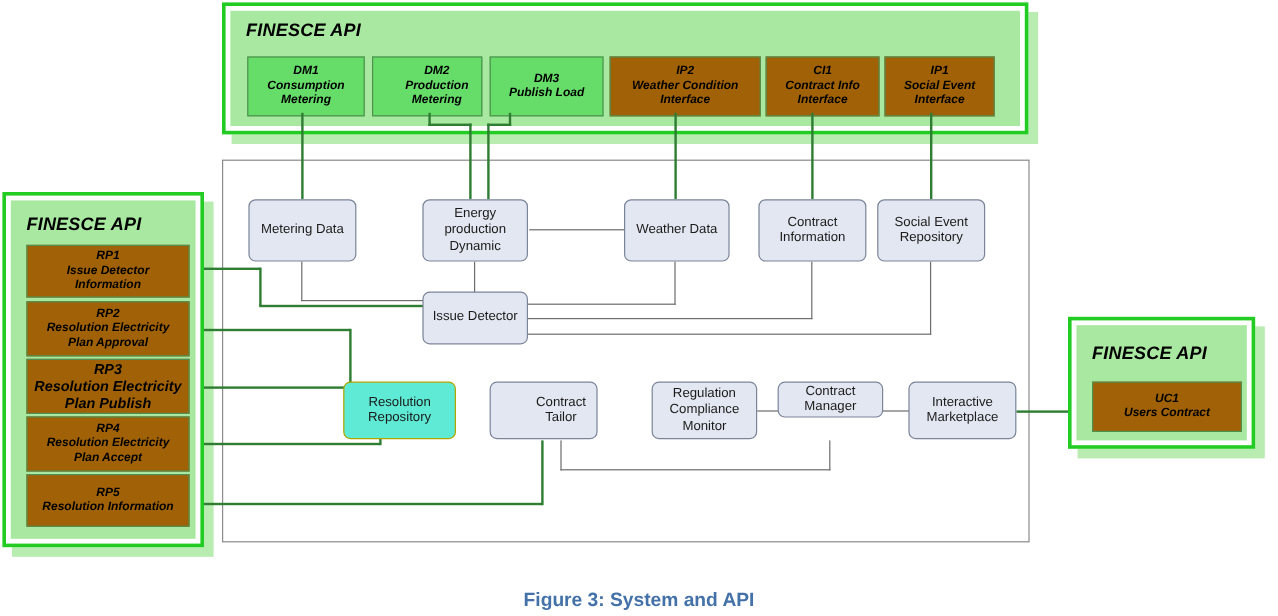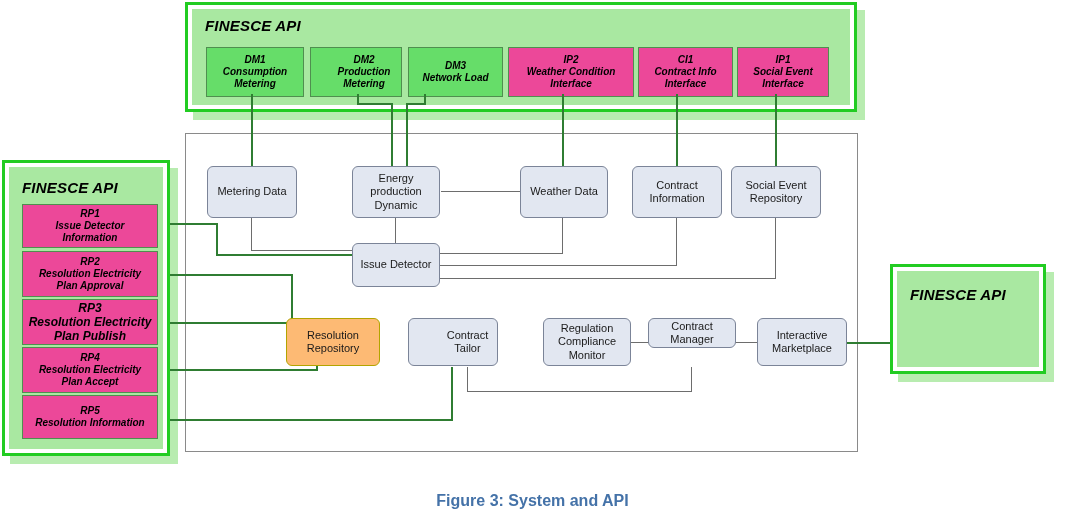--- a/index.html
+++ b/index.html
@@ -36,21 +36,21 @@
   .api-title {
     position: absolute;
     font-weight: bold;
     color: #000000;
     letter-spacing: 0.2px;
   }
   .api-box {
     position: absolute;
     box-sizing: border-box;
     border: 1px solid #4f8f4f;
-    background: #ec4899;
+    background: #a16207;
     display: flex;
     align-items: center;
     justify-content: center;
     text-align: center;
     font-weight: bold;
     color: #000000;
     line-height: 1.18;
   }
   .api-box.dark { background: #66dd69; }
 
@@ -70,21 +70,21 @@
     border-radius: 6px;
     display: flex;
     align-items: center;
     justify-content: center;
     text-align: center;
     color: #1a1a1a;
     line-height: 1.2;
     z-index: 6;
   }
   .node.highlight {
-    background: #fdba74;
+    background: #5eead4;
     border-color: #b3a400;
   }
 
   
   .wire { position: absolute; background: #6d6d6d; z-index: 2; }
   .wire.green { background: #2f7d32; }
 
   .caption {
     position: absolute;
     width: 100%;
@@ -116,21 +116,21 @@
       <div>
         <div>DM2</div>
         <div>Production</div>
         <div>Metering</div>
       </div>
     </div>
 
     <div class="api-box dark" style="left:220px; top:42px; width:95px; height:50px; font-size:10px;">
       <div>
         <div>DM3</div>
-        <div>Network Load</div>
+        <div>Publish Load</div>
       </div>
     </div>
 
     <div class="api-box" style="left:320px; top:42px; width:126px; height:50px; font-size:10px;">
       <div>
         <div>IP2</div>
         <div>Weather Condition</div>
         <div>Interface</div>
       </div>
     </div>
@@ -190,20 +190,26 @@
         <div>RP5</div>
         <div>Resolution Information</div>
       </div>
     </div>
   </div>
 
   <div class="abs api-shadow" style="left:898px; top:272px; width:156px; height:110px;"></div>
   <div class="abs api-panel" style="left:890px; top:264px; width:156px; height:110px; z-index:5;">
     <div class="api-inner"></div>
     <div class="api-title" style="left:17px; top:19px; font-size:15px;">FINESCE API</div>
+    <div class="api-box" style="left:17px; top:51px; width:125px; height:42px; font-size:10px;">
+      <div>
+        <div>UC1</div>
+        <div>Users Contract</div>
+      </div>
+    </div>
   </div>
 
   <div class="abs sys-container" style="left:185px; top:133px; width:673px; height:319px;"></div>
 
   <div class="abs wire green" style="left:251px; top:94px; width:2px; height:72px;"></div>
 
   <div class="abs wire green" style="left:357px; top:94px; width:2px; height:11px;"></div>
   <div class="abs wire green" style="left:357px; top:103px; width:36px; height:2px;"></div>
   <div class="abs wire green" style="left:391px; top:103px; width:2px; height:63px;"></div>
 

